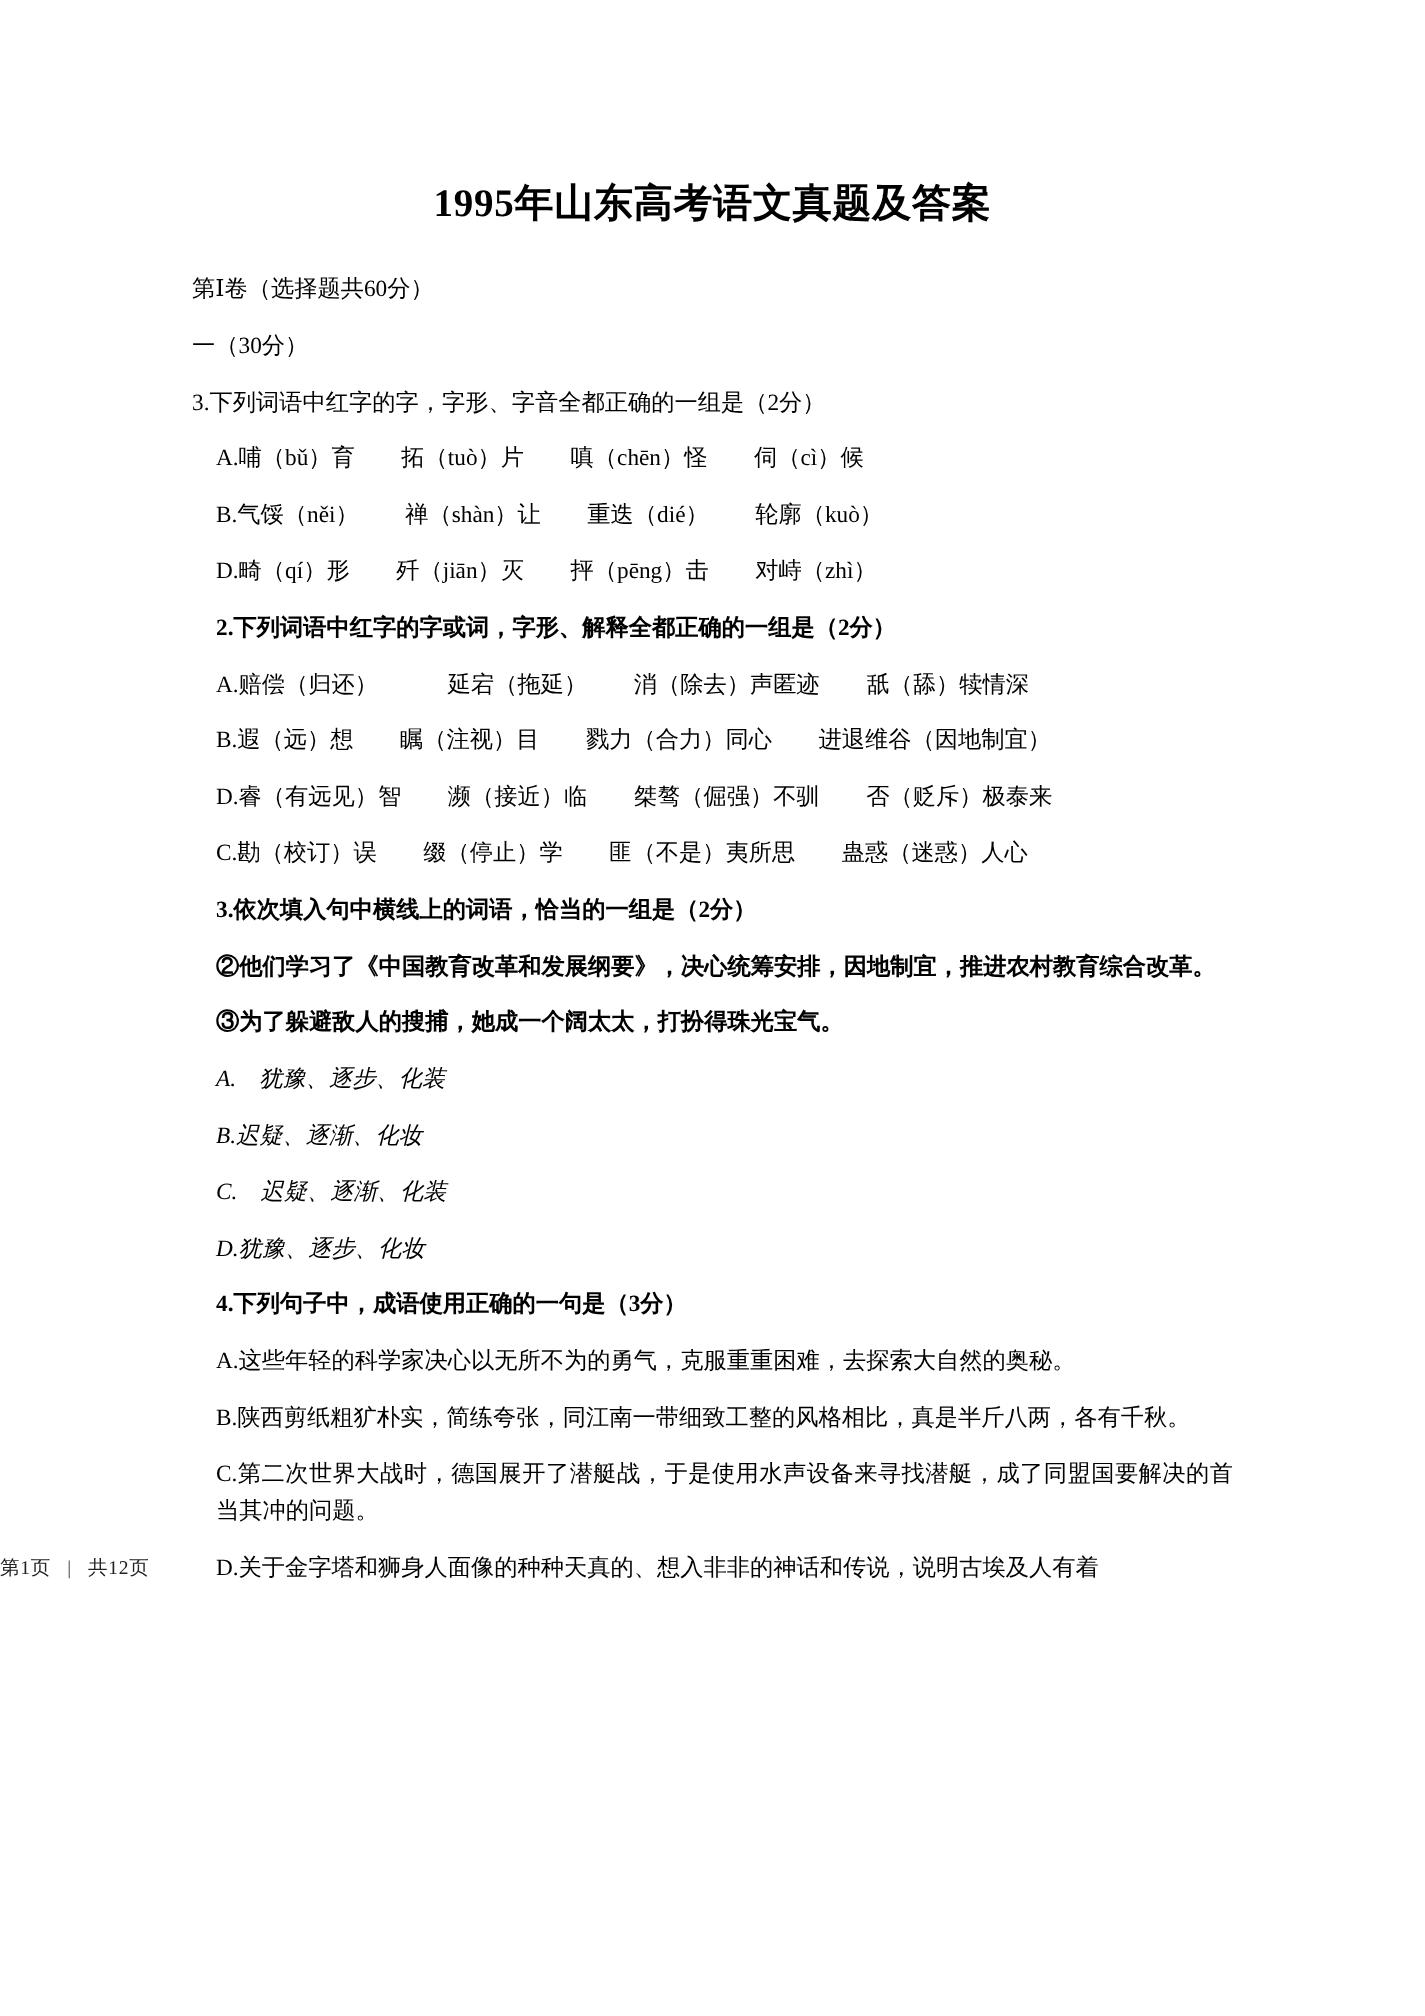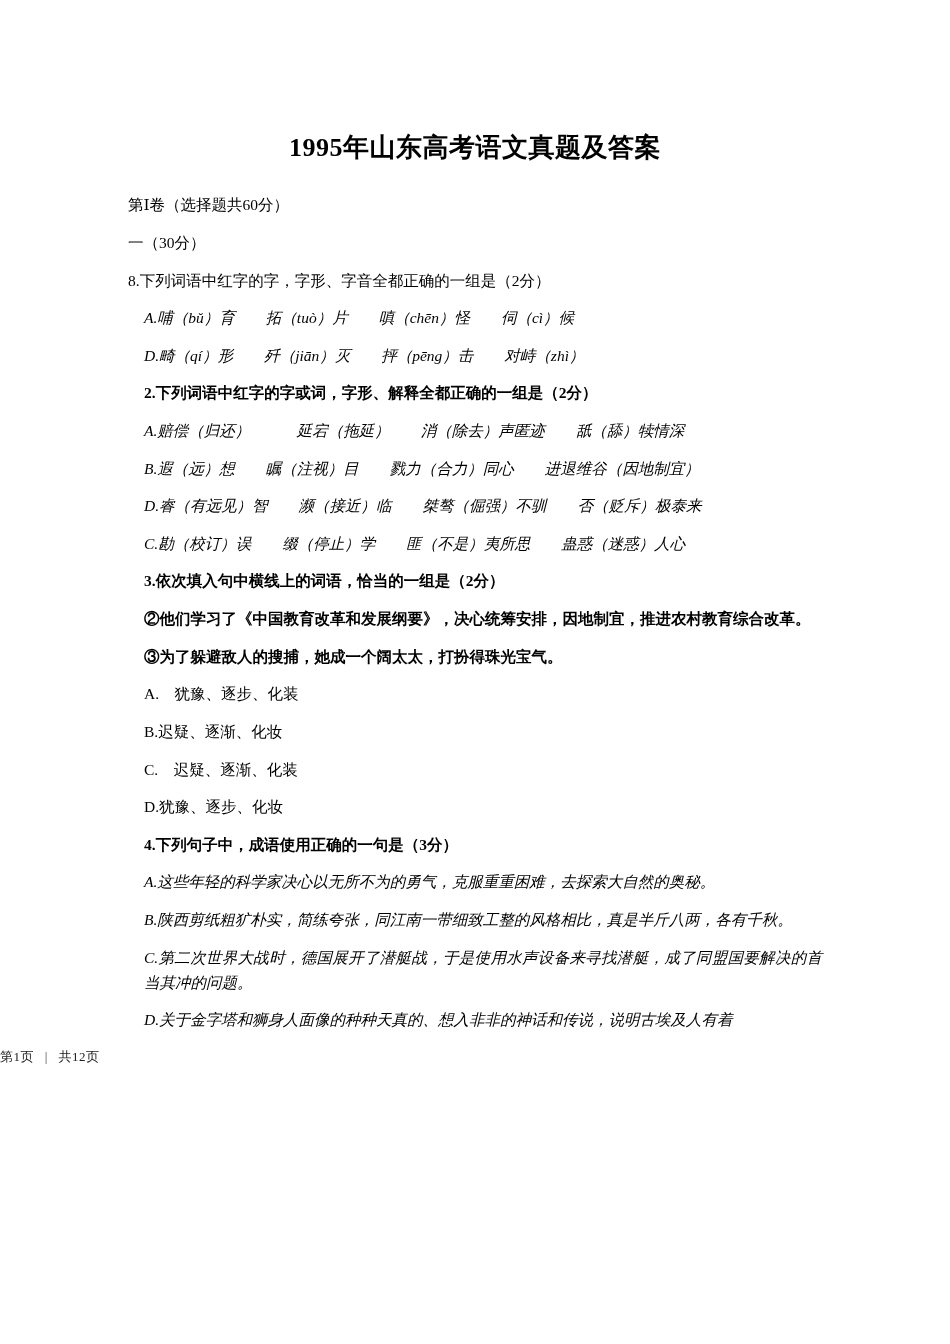--- a/index.html
+++ b/index.html
@@ -14,21 +14,20 @@
     color: #000000;
     position: relative;
     overflow: hidden;
   }
   .page {
     width: 950px;
     height: 1120px;
     box-sizing: border-box;
     padding: 96px 128px 0 128px;
     position: relative;
-    margin-top: 12px;
   }
   .doc-title {
     text-align: center;
     font-size: 26px;
     font-weight: bold;
     letter-spacing: 0.5px;
     margin: 22px 0 26px 0;
     line-height: 1.4;
   }
   .para {
@@ -36,24 +35,24 @@
     line-height: 1.62;
     margin: 0 0 12.5px 0;
     text-align: justify;
   }
   .p-sub {
     padding-left: 16px;
     font-weight: bold;
   }
   .p-opt {
     padding-left: 16px;
-    font-style: italic;
   }
   .p-opt-wide {
     padding-left: 16px;
+    font-style: italic;
   }
   .p-hang {
     padding-left: 0;
   }
   .bold {
     font-weight: normal;
   }
   .footer {
     position: absolute;
     left: 0;
@@ -75,22 +74,23 @@
 <div class="page">
 
   <h1 class="doc-title">1995年山东高考语文真题及答案</h1>
 
   <p class="para p-hang">
     <span class="bold">第Ⅰ卷（选择题共60分）</span>
   </p>
 
   <p class="para p-hang">一（30分）</p>
 
-  <p class="para p-hang">8.下列词语中红字的字，字形、字音全都正确的一组是（2分）</p>
+  <p class="para p-hang">3.下列词语中红字的字，字形、字音全都正确的一组是（2分）</p>
   <p class="para p-opt">A.哺（bǔ）育　　拓（tuò）片　　嗔（chēn）怪　　伺（cì）候</p>
+  <p class="para p-opt">B.气馁（něi）　　禅（shàn）让　　重迭（dié）　　轮廓（kuò）</p>
   <p class="para p-opt">D.畸（qí）形　　歼（jiān）灭　　抨（pēng）击　　对峙（zhì）</p>
 
   <p class="para p-sub">2.下列词语中红字的字或词，字形、解释全都正确的一组是（2分）</p>
   <p class="para p-opt">A.赔偿（归还）　　　延宕（拖延）　　消（除去）声匿迹　　舐（舔）犊情深</p>
   <p class="para p-opt">B.遐（远）想　　瞩（注视）目　　戮力（合力）同心　　进退维谷（因地制宜）</p>
   <p class="para p-opt">D.睿（有远见）智　　濒（接近）临　　桀骜（倔强）不驯　　否（贬斥）极泰来</p>
   <p class="para p-opt">C.勘（校订）误　　缀（停止）学　　匪（不是）夷所思　　蛊惑（迷惑）人心</p>
 
   <p class="para p-sub">3.依次填入句中横线上的词语，恰当的一组是（2分）</p>
   <p class="para p-sub">②他们学习了《中国教育改革和发展纲要》，决心统筹安排，因地制宜，推进农村教育综合改革。</p>

